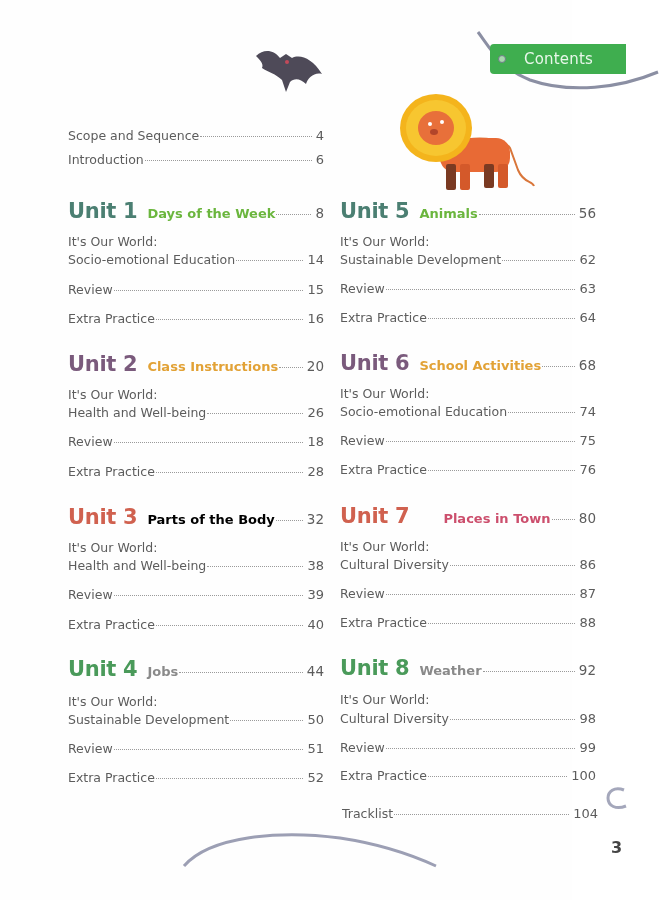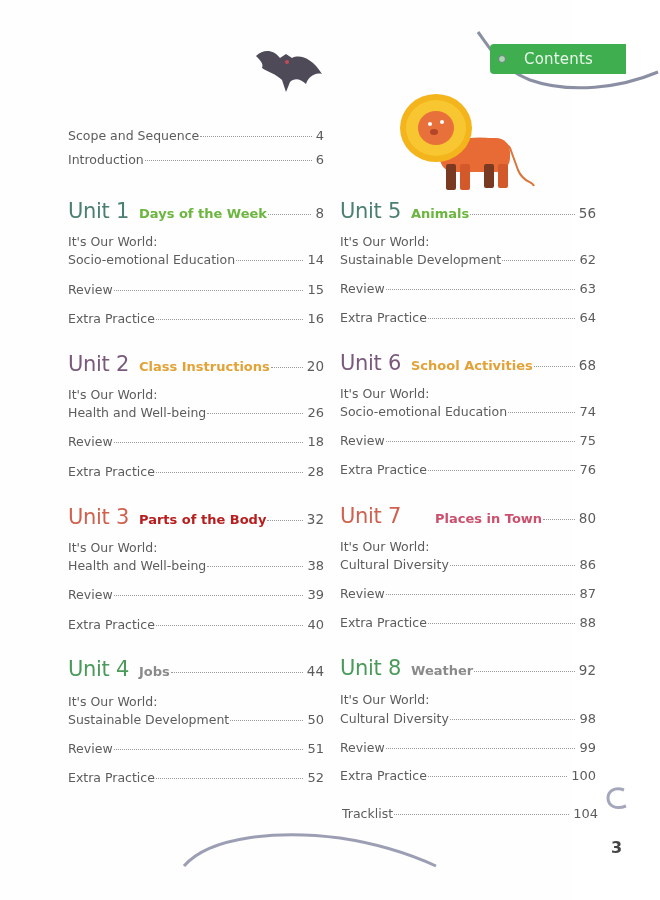--- a/index.html
+++ b/index.html
@@ -41,21 +41,21 @@
     .row .dots {
       flex: 1; margin: 0 4px 0 1px; border-bottom: 1px dotted #9a9a9a;
       transform: translateY(-3px); min-width: 8px;
     }
     .row .pg { white-space: nowrap; font-size: 13px; color: #5c5c5c; }
 
     .sub-label { position: absolute; left: 0; font-size: 12.5px; color: #5c5c5c; white-space: nowrap; }
 
     .unit-row { align-items: baseline; }
     .unit-row .unit-num {
-      font-family: "DejaVu Sans", sans-serif; font-weight: normal; font-size: 21px;
+      font-family: "DejaVu Sans", sans-serif; font-weight: bold; font-size: 21px;
       margin-right: 10px; letter-spacing: -0.3px;
     }
     .unit-row .unit-title {
       font-family: "DejaVu Sans", sans-serif; font-weight: bold; font-size: 13px;
       white-space: nowrap;
     }
     .unit-row .pg { font-size: 13.5px; }
 
     .page-number {
       position: absolute; left: 611px; top: 838px; font-size: 16px; font-weight: bold;
@@ -149,21 +149,21 @@
       <span class="pg">18</span>
     </div>
     <div class="row" style="top:464px;">
       <span class="txt">Extra Practice</span>
       <span class="dots"></span>
       <span class="pg">28</span>
     </div>
 
     <div class="row unit-row" style="top:505px;">
       <span class="unit-num" style="color:#d0614f;">Unit 3</span>
-      <span class="unit-title" style="color:#b91c1c;text-align:right;">Parts of the Body</span>
+      <span class="unit-title" style="color:#000000;text-align:right;">Parts of the Body</span>
       <span class="dots"></span>
       <span class="pg">32</span>
     </div>
     <span class="sub-label" style="top:540px;">It's Our World:</span>
     <div class="row" style="top:558px;">
       <span class="txt">Health and Well-being</span>
       <span class="dots"></span>
       <span class="pg">38</span>
     </div>
     <div class="row" style="top:587px;">

